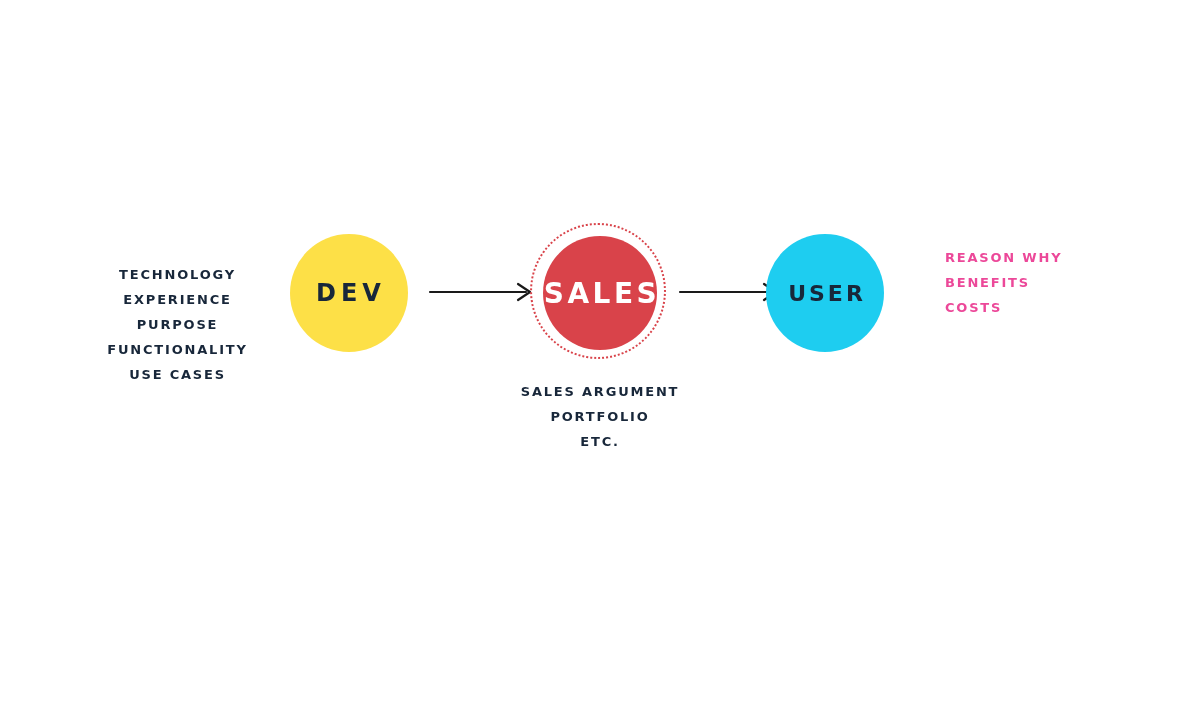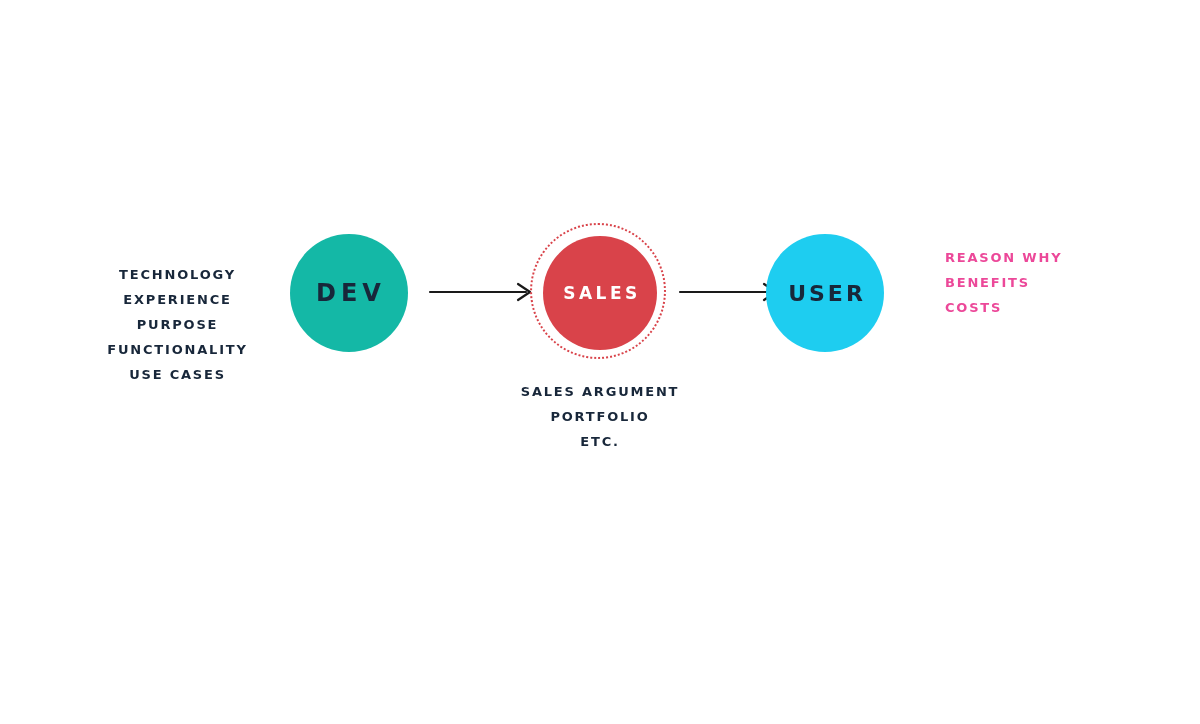--- a/index.html
+++ b/index.html
@@ -35,21 +35,21 @@
     font-weight: bold;
     text-transform: uppercase;
   }
   .circle .node-label { transform: translateX(2px); }
   .node-dev {
     left: 290px; top: 234px; width: 118px; height: 118px;
     font-size: 24px; letter-spacing: 5px; color: #18273a;
   }
   .node-sales {
     left: 543px; top: 236px; width: 114px; height: 114px;
-    font-size: 17px; letter-spacing: 3.5px; color: #ffffff;
+    font-size: 28px; letter-spacing: 3.5px; color: #ffffff;
   }
   .node-user {
     left: 766px; top: 234px; width: 118px; height: 118px;
     font-size: 22px; letter-spacing: 3px; color: #18273a;
   }
   .dotted-ring {
     position: absolute;
     left: 530px; top: 223px;
     width: 136px; height: 136px;
     border: 2px dotted #d9434a;
@@ -77,21 +77,21 @@
 <div class="canvas">
 
   <div class="side-list list-left" style="color: rgb(24, 39, 58);">
       <div class="list-line">TECHNOLOGY</div>
       <div class="list-line">EXPERIENCE</div>
       <div class="list-line">PURPOSE</div>
       <div class="list-line">FUNCTIONALITY</div>
       <div class="list-line">USE CASES</div>
     </div>
 
-  <div class="circle node-dev" style="background: #14b8a6; color: rgb(24, 39, 58);">
+  <div class="circle node-dev" style="background: #fde047; color: rgb(24, 39, 58);">
     <span class="node-label">DEV</span>
   </div>
 
   <svg class="arrow-layer" viewBox="0 0 1200 724" xmlns="http://www.w3.org/2000/svg">
     <g>
       <line class="arrow" x1="430" y1="292" x2="526" y2="292"></line>
       <polyline class="arrow" points="518,284 530,292 518,300"></polyline>
     </g>
     <g>
       <line class="arrow" x1="680" y1="292" x2="772" y2="292"></line>

